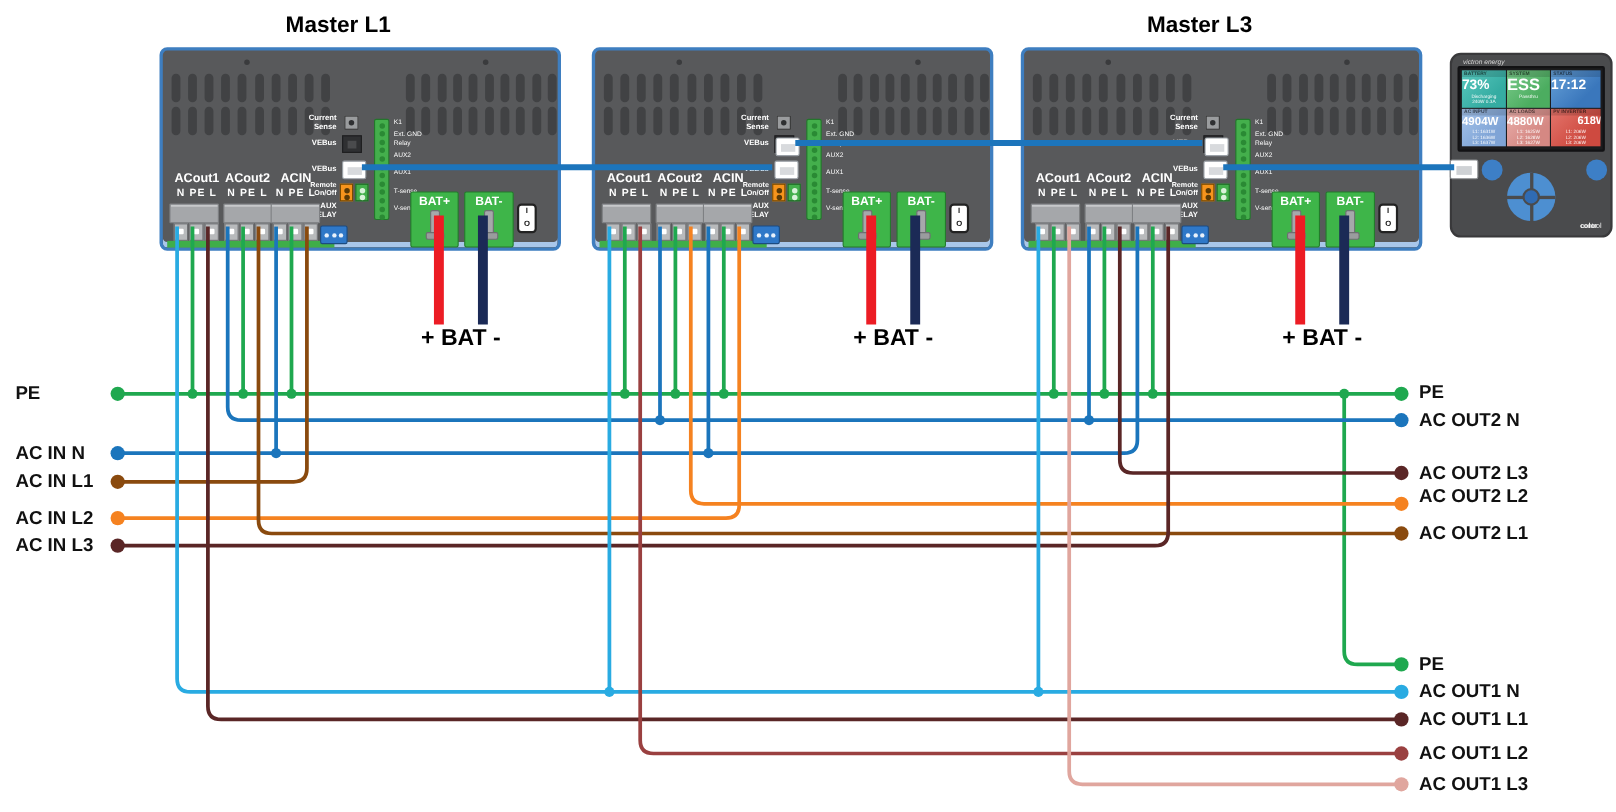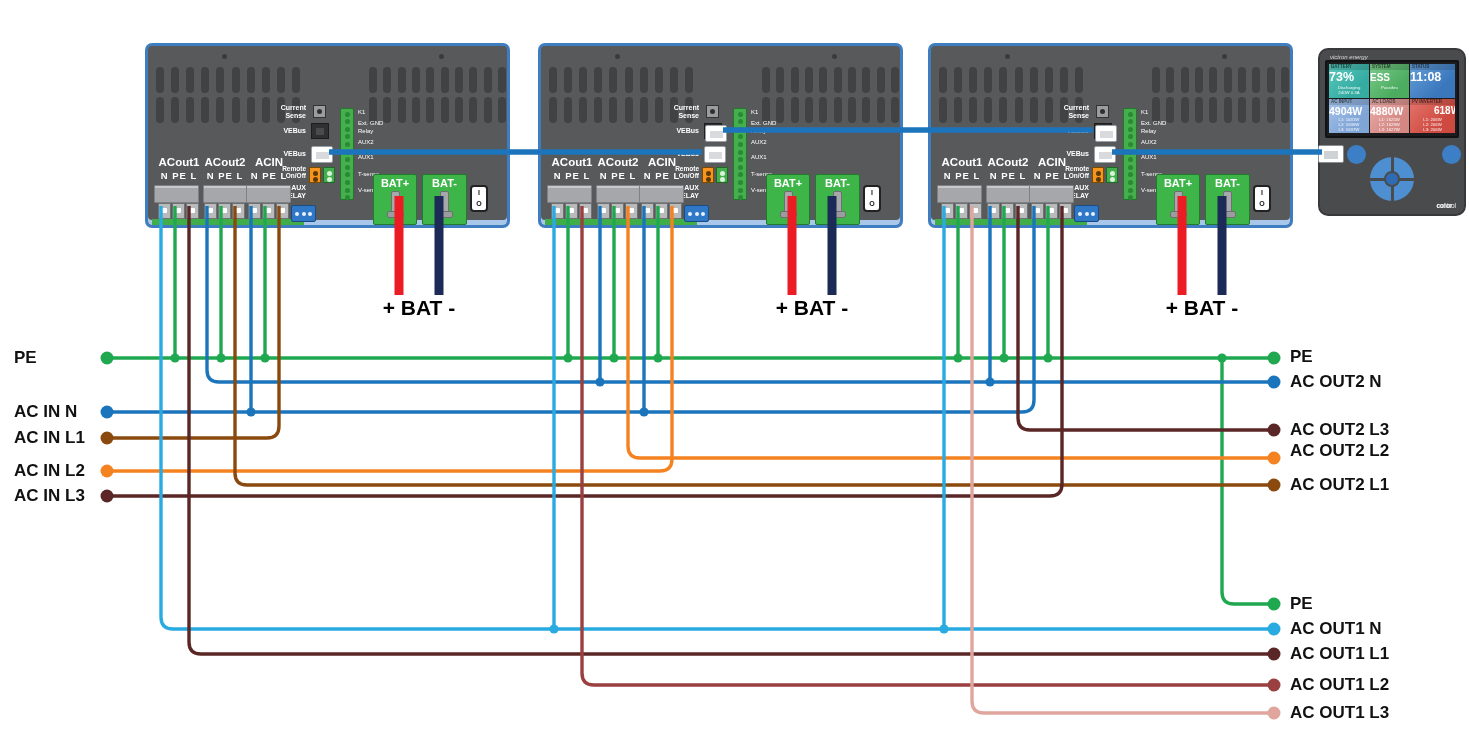--- a/index.html
+++ b/index.html
@@ -78,20 +78,21 @@
     <div class="buslabel" style="left: 1290px; top: 346px;">PE</div>
     <div class="buslabel" style="left: 1290px; top: 371px;">AC OUT2 N</div>
     <div class="buslabel" style="left: 1290px; top: 419px;">AC OUT2 L3</div>
     <div class="buslabel" style="left: 1290px; top: 440px;">AC OUT2 L2</div>
     <div class="buslabel" style="left: 1290px; top: 474px;">AC OUT2 L1</div>
     <div class="buslabel" style="left: 1290px; top: 593px;">PE</div>
     <div class="buslabel" style="left: 1290px; top: 618px;">AC OUT1 N</div>
     <div class="buslabel" style="left: 1290px; top: 643px;">AC OUT1 L1</div>
     <div class="buslabel" style="left: 1290px; top: 674px;">AC OUT1 L2</div>
     <div class="buslabel" style="left: 1290px; top: 702px;">AC OUT1 L3</div>
+    <div class="unittitle" style="left: 125px; top: 11px;">Master L1</div>
     <div class="unit" style="left: 145px;">
       <div class="screwdot" style="left: 74px; top: 8px;"></div>
       <div class="screwdot" style="left: 291px; top: 8px;"></div>
       <div class="vrow" style="position: absolute; left: 8px; top: 21px; width: 144px; height: 26px; display: flex; justify-content: space-between;">
         <div class="pill"></div>
         <div class="pill"></div>
         <div class="pill"></div>
         <div class="pill"></div>
         <div class="pill"></div>
         <div class="pill"></div>
@@ -411,20 +412,21 @@
         <div class="blab">BAT-</div>
         <div class="bolt"></div>
         <div class="flange"></div>
       </div>
       <div class="pswitch" style="left: 322px; top: 139px;">
         <div style="position: static;">I</div>
         <div style="position: static;">O</div>
       </div>
     </div>
     <div class="batlabel" style="left: 750px; top: 296px;">+ BAT -</div>
+    <div class="unittitle" style="left: 908px; top: 11px;">Master L3</div>
     <div class="unit" style="left: 928px;">
       <div class="screwdot" style="left: 74px; top: 8px;"></div>
       <div class="screwdot" style="left: 291px; top: 8px;"></div>
       <div class="vrow" style="position: absolute; left: 8px; top: 21px; width: 144px; height: 26px; display: flex; justify-content: space-between;">
         <div class="pill"></div>
         <div class="pill"></div>
         <div class="pill"></div>
         <div class="pill"></div>
         <div class="pill"></div>
         <div class="pill"></div>
@@ -591,26 +593,26 @@
       <div class="screen">
         <div class="tilegrid">
           <div class="tile" style="background: linear-gradient(135deg, rgb(90, 200, 190) 0%, rgb(53, 172, 162) 70%);">
             <div class="th">BATTERY</div>
             <div class="tv" style="font-size: 12.5px; line-height: 15px;">73%</div>
             <div class="tl">Discharging</div>
             <div class="tl">240W  0.3A</div>
           </div>
           <div class="tile" style="background: linear-gradient(135deg, rgb(124, 203, 140) 0%, rgb(76, 173, 96) 70%);">
             <div class="th">SYSTEM</div>
-            <div class="tv" style="font-size: 10px; line-height: 15px;">ESS</div>
+            <div class="tv" style="font-size: 15px; line-height: 15px;">ESS</div>
             <div class="tl">Passthru</div>
           </div>
           <div class="tile" style="background: linear-gradient(135deg, rgb(102, 160, 216) 0%, rgb(58, 119, 188) 70%);">
             <div class="th">STATUS</div>
-            <div class="tv" style="font-size: 12.5px; line-height: 15px;">11:08</div>
+            <div class="tv" style="font-size: 12.5px; line-height: 15px;">17:12</div>
           </div>
           <div class="tile" style="background: linear-gradient(135deg, rgb(166, 196, 234) 0%, rgb(127, 164, 214) 70%);">
             <div class="th">AC INPUT</div>
             <div class="tv" style="font-size: 10.5px; line-height: 12px;">4904W</div>
             <div class="tl">L1: 1631W</div>
             <div class="tl">L2: 1636W</div>
             <div class="tl">L3: 1637W</div>
           </div>
           <div class="tile" style="background: linear-gradient(135deg, rgb(234, 176, 172) 0%, rgb(213, 136, 131) 70%);">
             <div class="th">AC LOADS</div>

